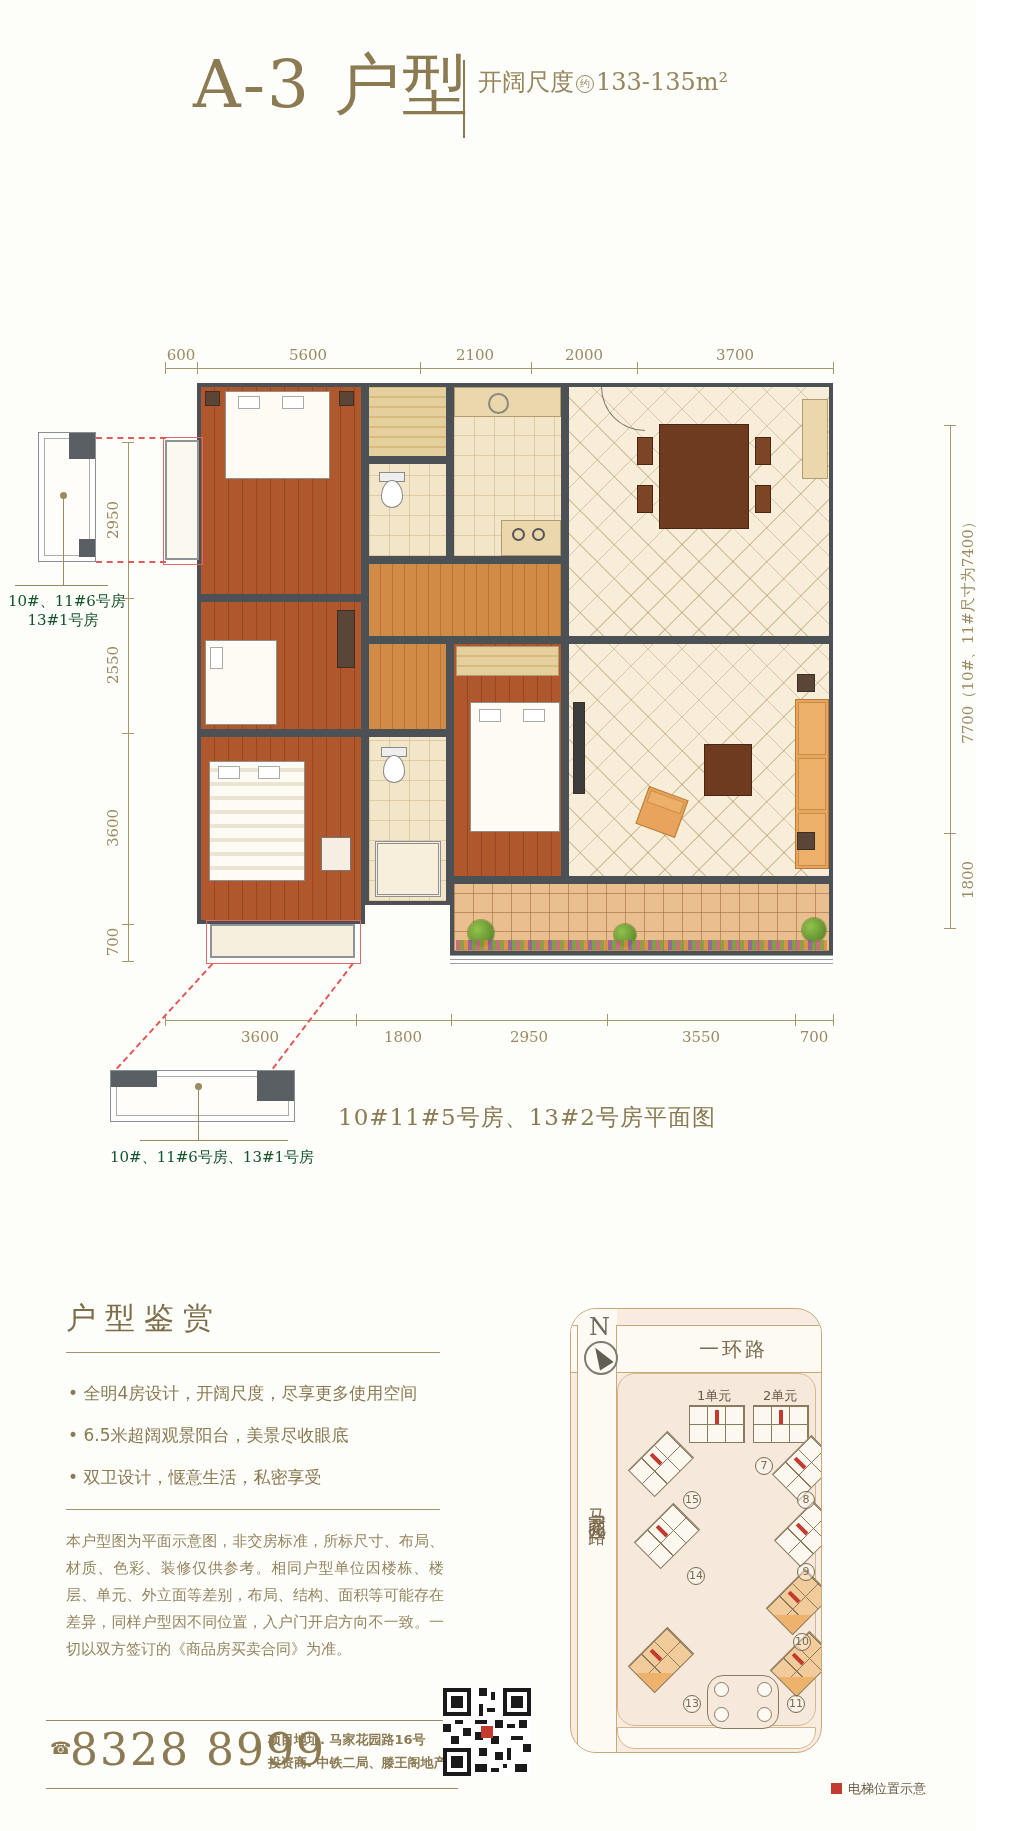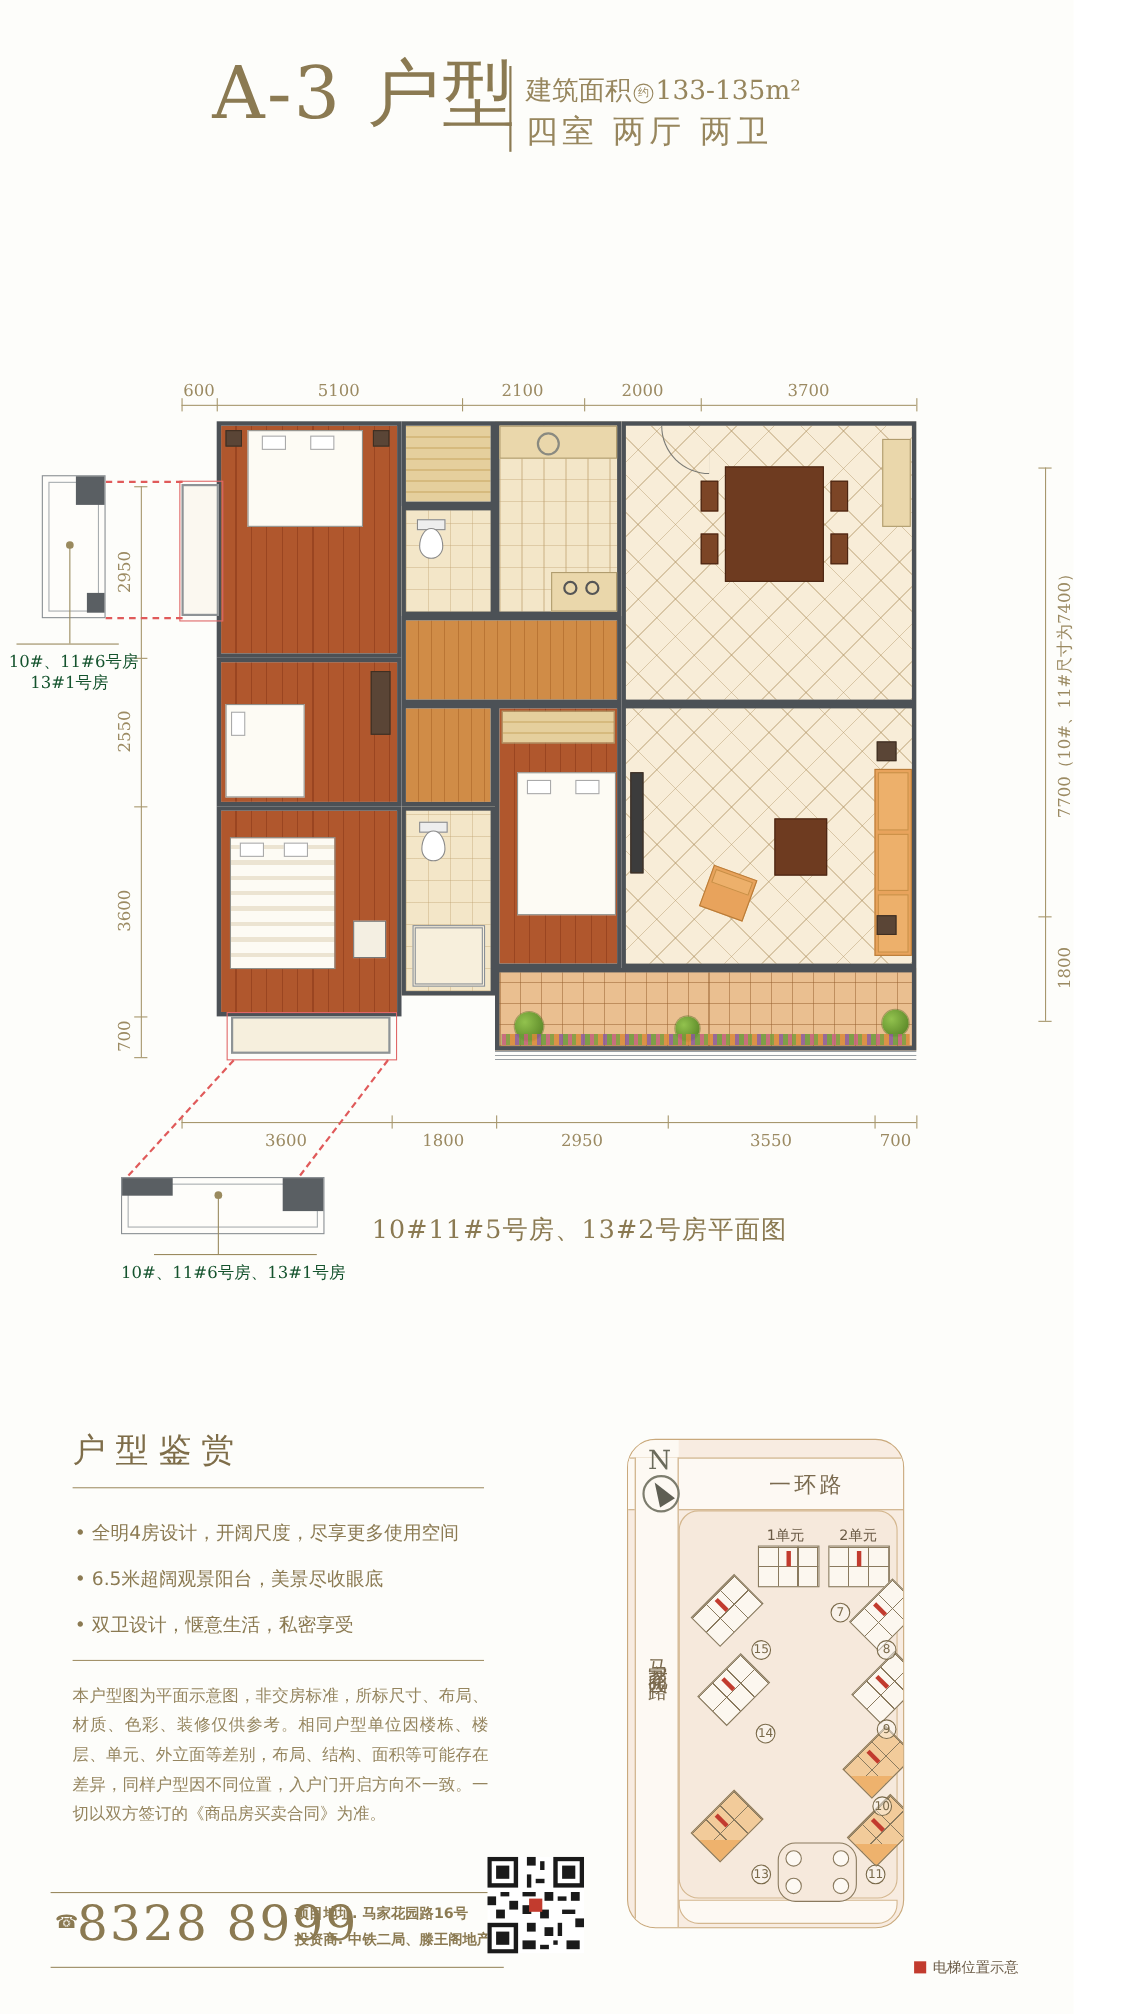--- a/index.html
+++ b/index.html
@@ -108,33 +108,32 @@
   .legendTxt{position:absolute;font-size:13px;color:#6a5a45;white-space:nowrap;}
 </style>
 </head>
 <body>
 
 <div id="page">
 
   <div class="abs title" style="left:193px;top:40px;">A-3 户型</div>
   <div class="abs vdiv" style="left:463px;top:60px;height:78px;"></div>
   <div class="abs areaLine" style="left:478px;top:66px;">
-    <span>建筑面积</span><span class="approx">约</span><span>133-135m²</span>
-  </div>
-  <div class="abs roomsLine" style="left:478px;top:100px;">四室 两厅 两卫</div>
+    <span>开阔尺度</span><span class="approx">约</span><span>133-135m²</span>
+  </div>
 
   <div class="dline" style="left:165px;top:368px;width:668px;height:1px;"></div>
   <span class="tk" style="left:165px;top:362px;width:1px;height:12px;"></span>
   <span class="tk" style="left:197px;top:362px;width:1px;height:12px;"></span>
   <span class="tk" style="left:420px;top:362px;width:1px;height:12px;"></span>
   <span class="tk" style="left:531px;top:362px;width:1px;height:12px;"></span>
   <span class="tk" style="left:637px;top:362px;width:1px;height:12px;"></span>
   <span class="tk" style="left:833px;top:362px;width:1px;height:12px;"></span>
   <span class="dimlab" style="left:181px;top:346px;">600</span>
-  <span class="dimlab" style="left:308px;top:346px;">5100</span>
+  <span class="dimlab" style="left:308px;top:346px;">5600</span>
   <span class="dimlab" style="left:475px;top:346px;">2100</span>
   <span class="dimlab" style="left:584px;top:346px;">2000</span>
   <span class="dimlab" style="left:735px;top:346px;">3700</span>
 
   <div class="dline" style="left:165px;top:1020px;width:668px;height:1px;"></div>
   <span class="tk" style="left:165px;top:1014px;width:1px;height:12px;"></span>
   <span class="tk" style="left:356px;top:1014px;width:1px;height:12px;"></span>
   <span class="tk" style="left:451px;top:1014px;width:1px;height:12px;"></span>
   <span class="tk" style="left:607px;top:1014px;width:1px;height:12px;"></span>
   <span class="tk" style="left:795px;top:1014px;width:1px;height:12px;"></span>

